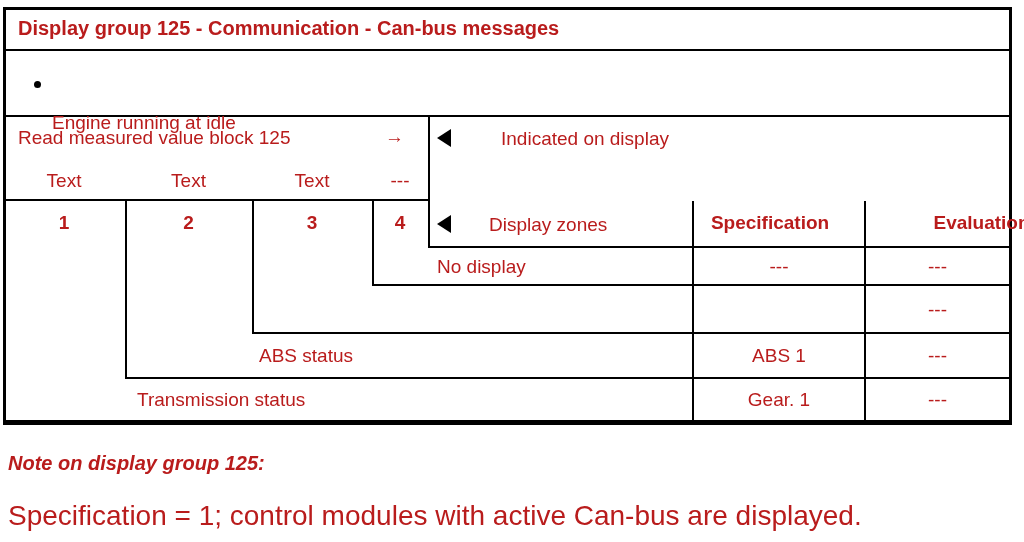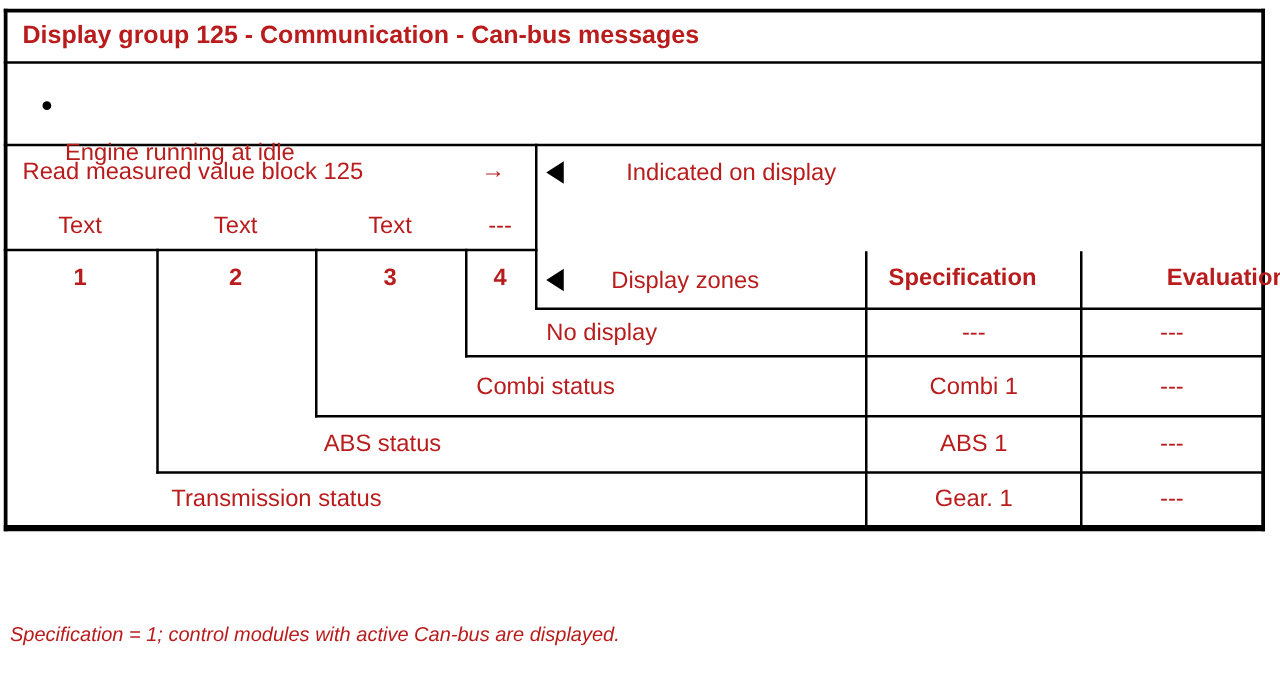--- a/index.html
+++ b/index.html
@@ -7,21 +7,21 @@
     position:relative; width:1024px; height:542px; background:#ffffff;
     font-family:"Liberation Sans", sans-serif; color:#b91c1c;
     overflow:hidden;
   }
   .hline, .vline { position:absolute; background:#000; }
   .txt { position:absolute; white-space:nowrap; font-size:19px; line-height:1.15; }
   .b { font-weight:bold; }
   .ctr { text-align:center; }
   .title { font-size:20px; font-weight:bold; }
   .note-h { font-size:20px; font-weight:bold; font-style:italic; }
-  .note-b { font-size:16px; font-style:italic; }
+  .note-b { font-size:28px; }
   .tri {
     position:absolute; width:0; height:0;
     border-top:9px solid transparent;
     border-bottom:9px solid transparent;
     border-right:14px solid #000;
   }
   .dot { position:absolute; width:7px; height:7px; border-radius:50%; background:#000; }
 </style>
 </head>
 <body>
@@ -72,27 +72,26 @@
   <span class="tri" style="left:437px; top:215px;"></span>
   <div class="txt" style="left:457px; top:214px;margin-left:32px;">Display zones</div>
 
   <div class="txt ctr b" style="left:694px; top:212px; width:152px;">Specification</div>
   <div class="txt ctr b" style="left:866px; top:212px; width:143px;margin-left:44px;">Evaluation</div>
 
   <div class="txt" style="left:437px; top:256px;text-align:right;">No display</div>
   <div class="txt ctr" style="left:694px; top:256px; width:170px;">---</div>
   <div class="txt ctr" style="left:866px; top:256px; width:143px;">---</div>
 
-  <div class="txt" style="left:381px; top:299px;">Combi status</div>
-  <div class="txt ctr" style="left:694px; top:299px; width:170px;">Combi 1</div>
   <div class="txt ctr" style="left:866px; top:299px; width:143px;">---</div>
 
   <div class="txt" style="left:259px; top:345px;">ABS status</div>
   <div class="txt ctr" style="left:694px; top:345px; width:170px;">ABS 1</div>
   <div class="txt ctr" style="left:866px; top:345px; width:143px;">---</div>
 
   <div class="txt" style="left:137px; top:389px;">Transmission status</div>
   <div class="txt ctr" style="left:694px; top:389px; width:170px;">Gear. 1</div>
   <div class="txt ctr" style="left:866px; top:389px; width:143px;">---</div>
 
+  <div class="txt note-h" style="left:8px; top:452px;">Note on display group 125:</div>
   <div class="txt note-b" style="left:8px; top:500px;">Specification = 1; control modules with active Can-bus are displayed.</div>
 
 </div>
 
 </body></html>

